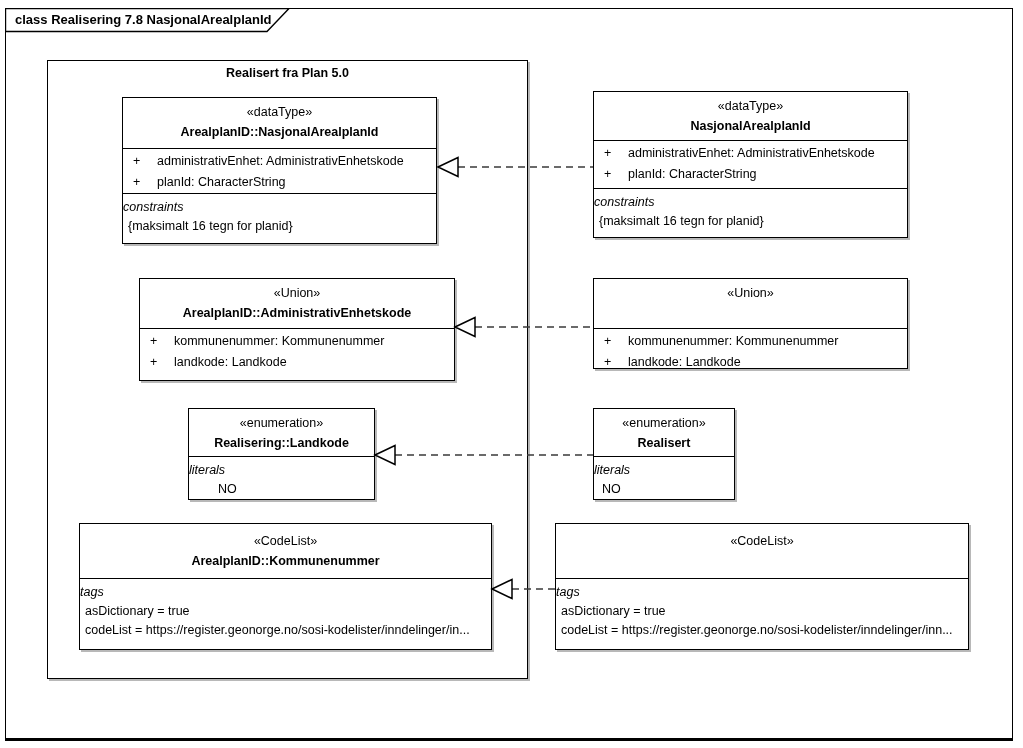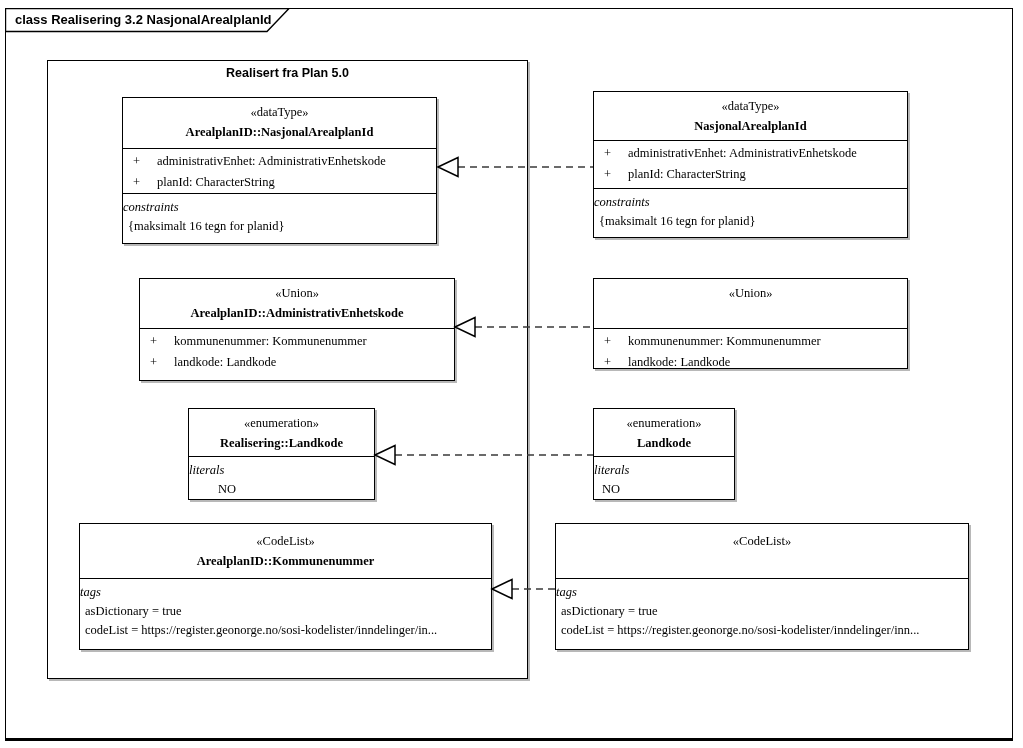--- a/index.html
+++ b/index.html
@@ -19,21 +19,21 @@
   .frame {
     left:47px; top:60px; width:479px; height:617px;
     border:1px solid #000; box-shadow:2px 2px 0 #b8b8b8; background:#fff;
   }
   .frame-label {
     width:100%; text-align:center; padding-top:5px; font-size:12.5px;font-weight:bold;
   }
   .uml-class {
     position:absolute; border:1px solid #000; background:#fff;
     box-shadow:2px 2px 0 #b8b8b8; box-sizing:border-box;
-    display:flex; flex-direction:column;font-family:Liberation Serif, serif;
+    display:flex; flex-direction:column;
   }
   .hdr { text-align:center; padding-top:4px; box-sizing:border-box; flex:0 0 auto; }
   .stereotype { font-size:12.5px; line-height:20px; }
   .cls-name  { font-size:12.5px; font-weight:bold; line-height:20px; white-space:nowrap; }
   .compartment { border-top:1px solid #000; box-sizing:border-box; padding-top:2px; flex:1 1 auto; }
   .attr-row { display:flex; font-size:12.5px; line-height:21px; white-space:nowrap; }
   .vis { flex:0 0 24px; padding-left:10px; box-sizing:content-box; }
   .comp-label { font-style:italic; font-size:12.5px; line-height:19px; padding-top:2px; }
   .comp-line { font-size:12.5px; line-height:19px; padding-left:5px; white-space:nowrap; overflow:hidden; }
   .indent-wide { padding-left:29px; }
@@ -41,21 +41,21 @@
   .connector-layer { left:0; top:0; pointer-events:none; }
 </style>
 </head>
 <body>
 
 <div class="abs outer-border"></div>
 
 <svg class="abs tab-svg" width="287" height="25">
   <polygon points="0.5,0.5 284,0.5 262,23.5 0.5,23.5" fill="#ffffff" stroke="#000000" stroke-width="1.4"></polygon>
 </svg>
-<div class="abs tab-label">class Realisering 3.2 NasjonalArealplanId</div>
+<div class="abs tab-label">class Realisering 7.8 NasjonalArealplanId</div>
 
 <div class="abs frame">
   <div class="frame-label">Realisert fra Plan 5.0</div>
 </div>
 
 <div class="uml-class" style="left:122px; top:97px; width:315px; height:147px;">
   <div class="hdr" style="height:50px;">
     <div class="stereotype">«dataType»</div>
     <div class="cls-name">ArealplanID::NasjonalArealplanId</div>
   </div>
@@ -148,21 +148,21 @@
     <div class="attr-row">
       <span class="vis">+</span>
       <span class="sig">landkode: Landkode</span>
     </div>
   </div>
 </div>
 
 <div class="uml-class" style="left:593px; top:408px; width:142px; height:92px;">
   <div class="hdr" style="height:47px;">
     <div class="stereotype">«enumeration»</div>
-    <div class="cls-name">Landkode</div>
+    <div class="cls-name">Realisert</div>
   </div>
   <div class="compartment">
     <div class="comp-label">literals</div>
     <div class="comp-line indent-narrow">NO</div>
   </div>
 </div>
 
 <div class="uml-class" style="left:555px; top:523px; width:414px; height:127px;">
   <div class="hdr" style="height:54px; padding-top:7px;">
     <div class="stereotype">«CodeList»</div>

